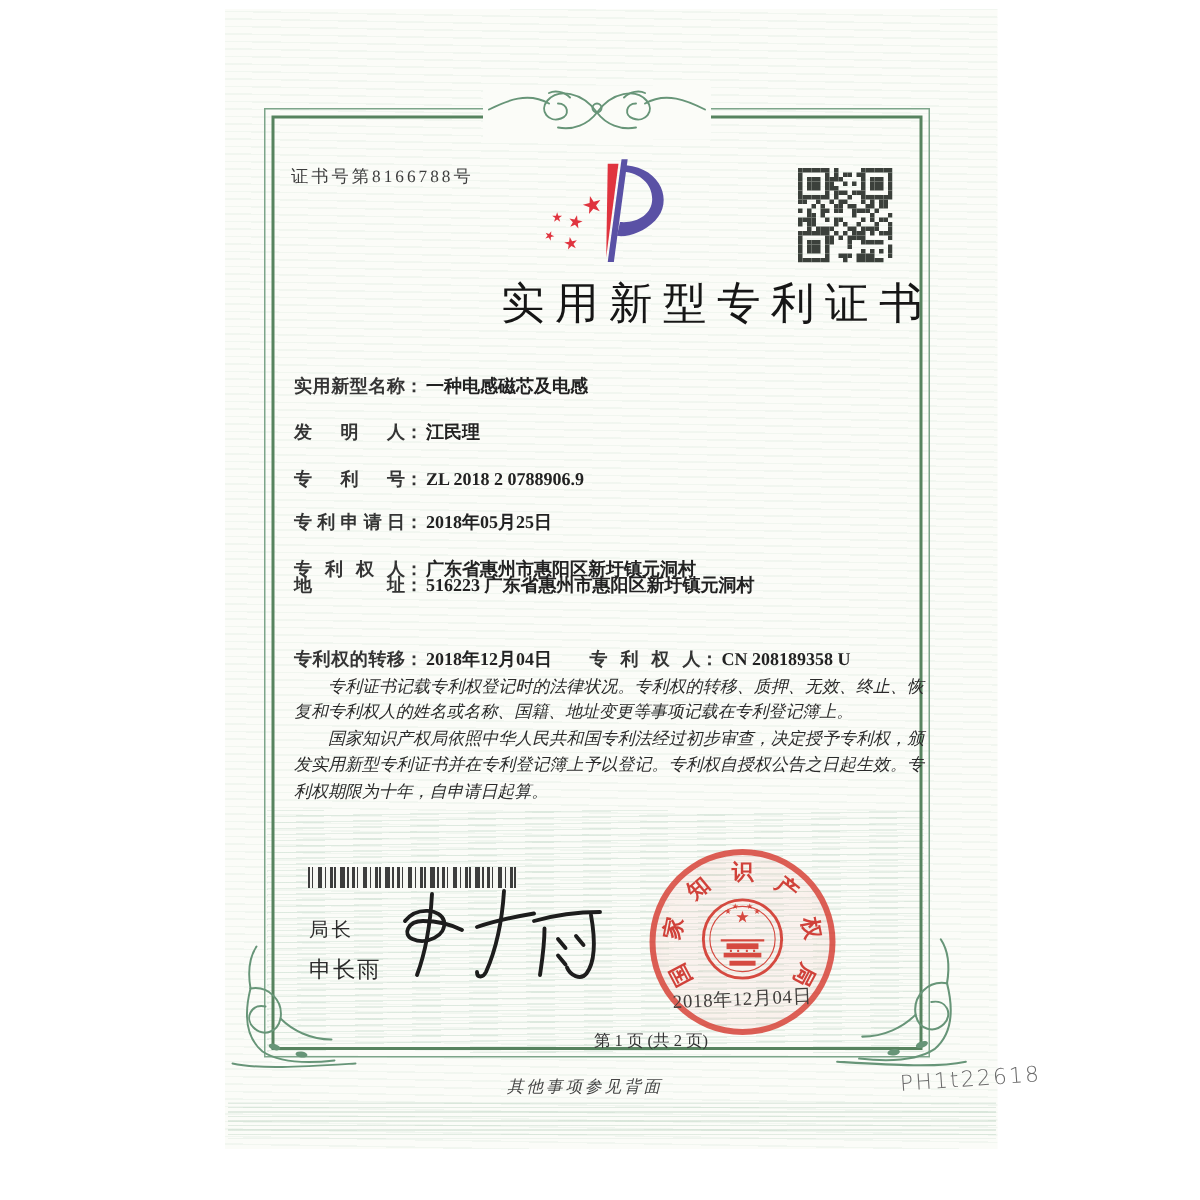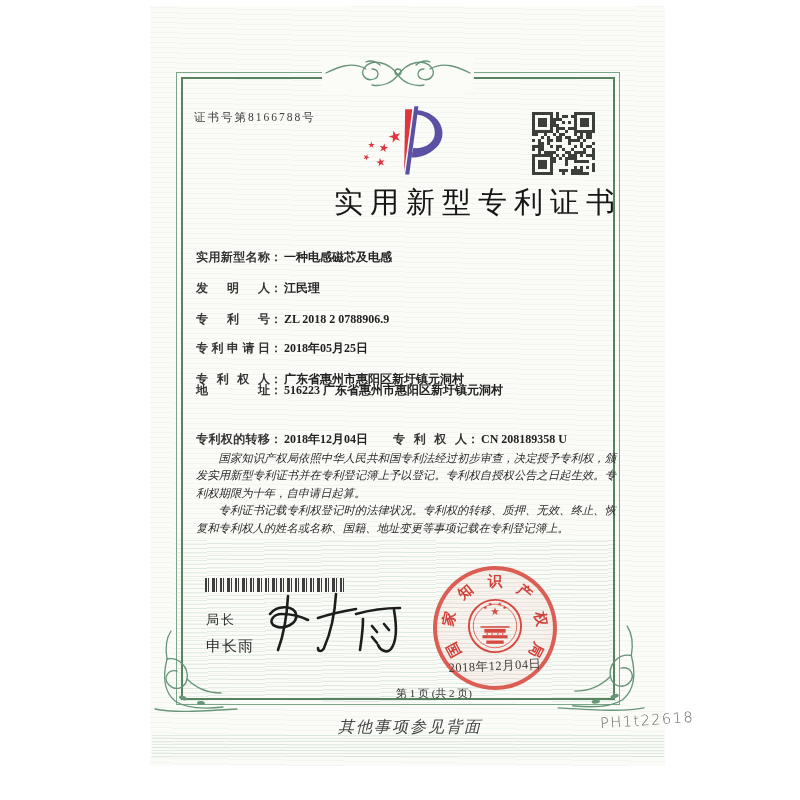--- a/index.html
+++ b/index.html
@@ -97,21 +97,21 @@
     font-size:14.5px;font-weight:600;color:rgba(205,50,42,.92);
     transform-origin:50% 50%;
   }
   .emblem{position:absolute;left:33px;top:31px;width:58px;height:58px;}
   .issue-date{
     left:430px;top:658px;width:130px;text-align:center;z-index:4;
     font-size:12.5px;color:#403d3b;letter-spacing:.5px;transform:rotate(-2.5deg);
   }
 
   .page-number{left:176px;top:686px;width:516px;text-align:center;font-size:11px;color:#333;}
-  .back-note{left:338px;top:717px;font-size:16px;font-style:italic;color:#454545;letter-spacing:2px;}
+  .back-note{left:338px;top:717px;font-size:11px;font-style:italic;color:#454545;letter-spacing:2px;}
   .handwritten-id{
     left:600px;top:712px;font-size:14.5px;color:#6b6b6b;letter-spacing:1.5px;
     font-family:"DejaVu Sans",sans-serif;font-weight:300;transform:rotate(-4deg);
   }
 
   
   .ornament-top{left:322px;top:57px;width:152px;height:36px;background:#fbfcf8;}
   .ornament-bl{left:153px;top:627px;width:86px;height:86px;}
   .ornament-br{left:556px;top:622px;width:90px;height:90px;transform:scaleX(-1);}
 </style>
@@ -440,22 +440,22 @@
   <span class="f-label">地址</span><span class="f-colon">：</span><span class="f-value">516223 广东省惠州市惠阳区新圩镇元洞村</span>
 </div>
 <div class="abs field-row" style="top:431px;width:420px">
   <span class="f-label">专利权的转移</span><span class="f-colon">：</span><span class="f-value">2018年12月04日</span>
   <span class="grant-right">
     <span class="f-label">专利权人</span><span class="f-colon">：</span><span class="f-value">CN 208189358 U</span>
   </span>
 </div>
 
 <div class="abs paragraphs">
+  <p>专利证书记载专利权登记时的法律状况。专利权的转移、质押、无效、终止、恢复和专利权人的姓名或名称、国籍、地址变更等事项记载在专利登记簿上。</p>
   <p>国家知识产权局依照中华人民共和国专利法经过初步审查，决定授予专利权，颁发实用新型专利证书并在专利登记簿上予以登记。专利权自授权公告之日起生效。专利权期限为十年，自申请日起算。</p>
-  <p>专利证书记载专利权登记时的法律状况。专利权的转移、质押、无效、终止、恢复和专利权人的姓名或名称、国籍、地址变更等事项记载在专利登记簿上。</p>
 </div>
 
 <div class="abs barcode"></div>
 
 <div class="abs signer-title">局长</div>
 <div class="abs signer-name">申长雨</div>
 
 <svg class="abs signature" viewBox="0 0 150 78">
   <g stroke="#1d1d1d" stroke-width="2.6" fill="none" stroke-linecap="round" stroke-linejoin="round">
     <path d="M28 12 C27 30 24 50 18 66"></path>

